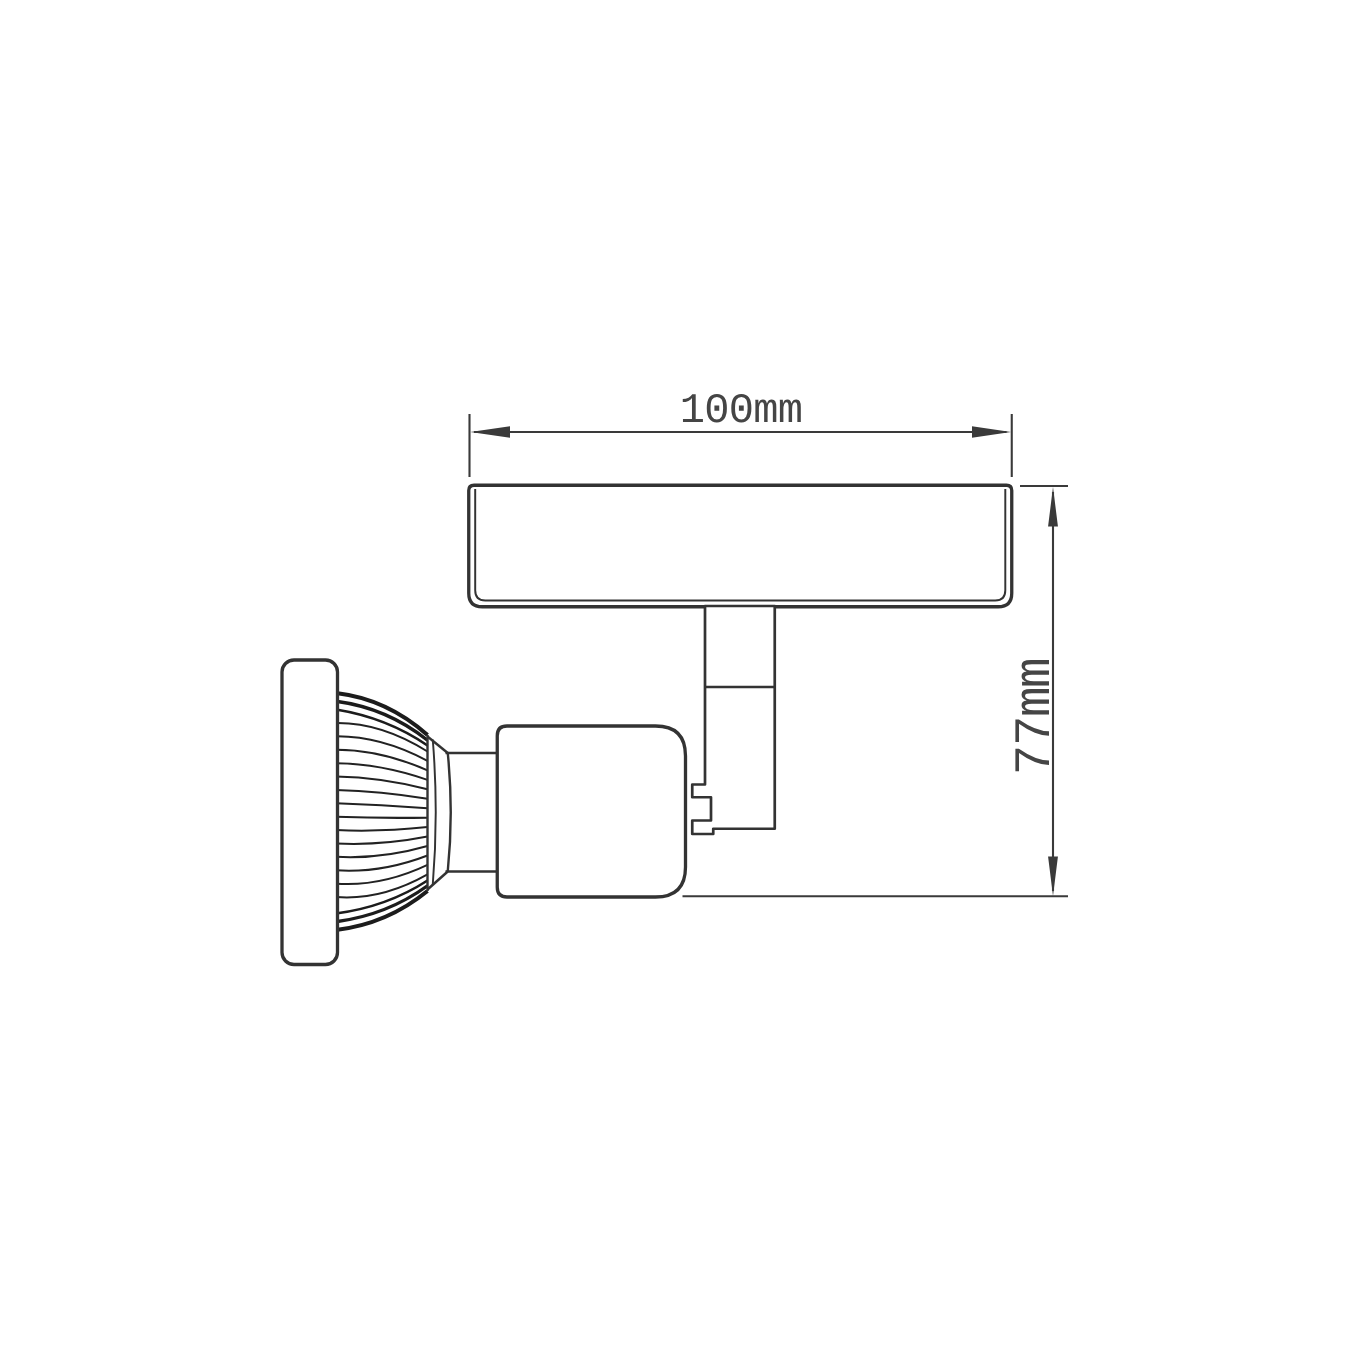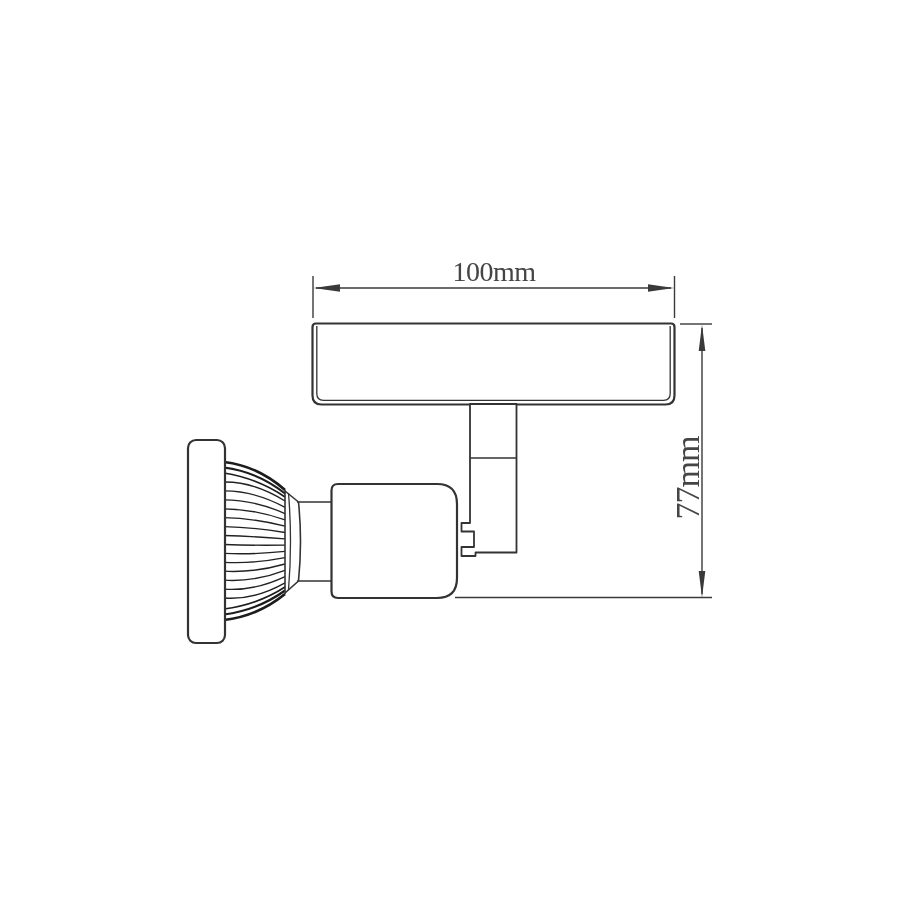--- a/index.html
+++ b/index.html
@@ -7,21 +7,21 @@
     --line:#3a3a3a;
     --part-line:#333333;
     --fin-dark:#1c1c1c;
     --text:#454545;
   }
   html,body{margin:0;padding:0;background:var(--background);}
   .page{
     width:906px;height:910px;
     background:var(--background);
     position:relative;overflow:hidden;
-    font-family:Liberation Serif, serif;
+    font-family:Liberation Mono, monospace;
   }
   svg{display:block;}
   .ln{stroke:var(--line);stroke-width:1.4;fill:none;stroke-linecap:butt;}
   .arrow{fill:var(--line);stroke:none;}
   .part{stroke:var(--part-line);stroke-width:2.2;fill:#ffffff;stroke-linejoin:round;}
   .part-thin{stroke:var(--part-line);stroke-width:1.3;fill:none;}
   .part-med{stroke:var(--part-line);stroke-width:1.6;fill:none;}
   .fin-fill{fill:#ffffff;stroke:none;}
   .fin-line{stroke:#222222;stroke-width:1.35;fill:none;}
   .fin-band-1{stroke:var(--fin-dark);stroke-width:2.7;fill:none;}

